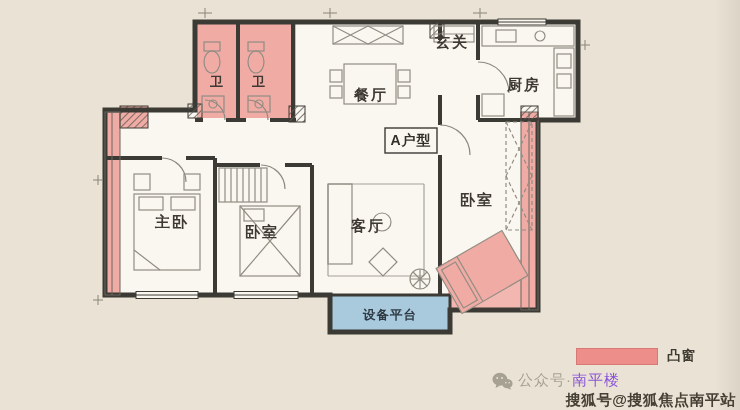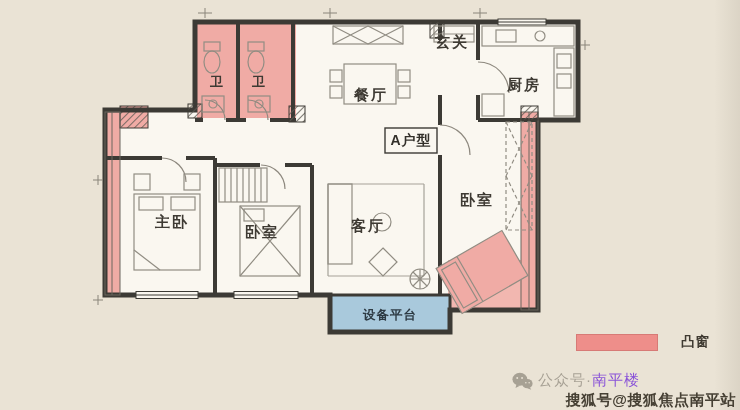--- a/index.html
+++ b/index.html
@@ -12,25 +12,25 @@
     content:"";position:absolute;top:0;right:0;width:26px;height:410px;
     background:linear-gradient(to right, rgba(0,0,0,0), rgba(90,80,60,0.10));
     pointer-events:none;
   }
   svg.plan{position:absolute;left:0;top:0;}
   .room-lbl{font-size:15px;font-weight:bold;fill:#3e3a33;letter-spacing:2px;}
   .room-lbl.small{font-size:13px;letter-spacing:1px;}
   .unit-lbl{font-size:14px;font-weight:bold;fill:#33302a;letter-spacing:1px;}
   .platform-lbl{font-size:12.5px;font-weight:bold;fill:#2e3b44;letter-spacing:1px;}
 
-  .legend{position:absolute;left:576px;top:333px;display:flex;align-items:center;gap:14px;}
+  .legend{position:absolute;left:576px;top:347px;display:flex;align-items:center;}
   .legend .swatch{width:80px;height:15px;background:#ee8e8a;border:1px solid #d77a76;}
   .legend .legend-label{margin-left:9px;font-size:13.5px;font-weight:bold;color:#3f3a31;letter-spacing:1px;}
 
-  .wm-wechat{position:absolute;left:512px;top:371px;display:flex;align-items:center;opacity:.9;text-align:center;}
+  .wm-wechat{position:absolute;left:492px;top:371px;display:flex;align-items:center;opacity:.9;text-align:center;}
   .wm-wechat .wm-text{font-size:15px;color:#a09a8e;margin-left:5px;letter-spacing:1px;}
   .wm-wechat .wm-suffix{font-size:15px;color:#6d28d9;opacity:.85;letter-spacing:1px;}
 
   .wm-sohu{position:absolute;right:4px;top:391px;font-size:15px;font-weight:bold;
     color:#464034;letter-spacing:0.5px;}
 </style>
 </head>
 <body>
 
 <div class="page">

